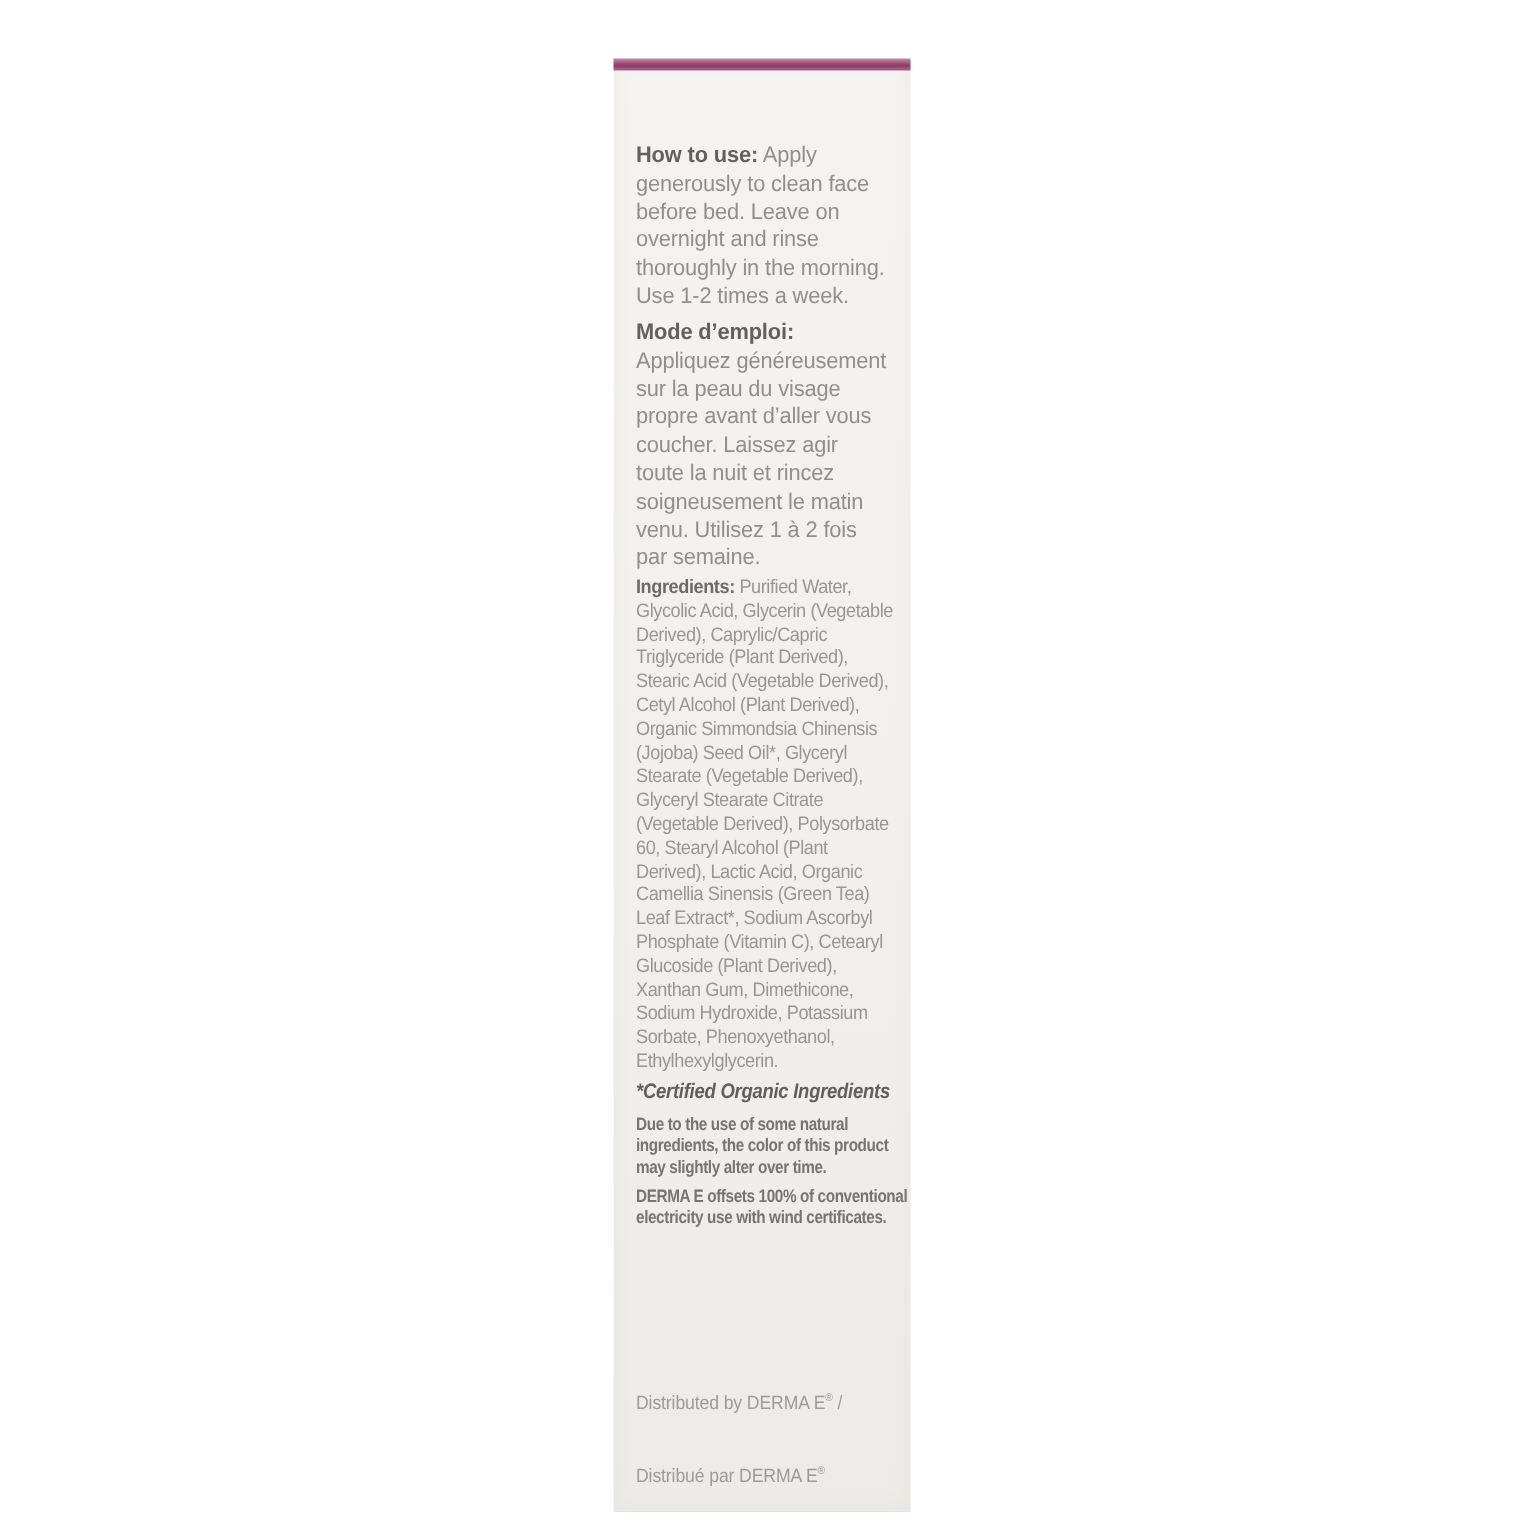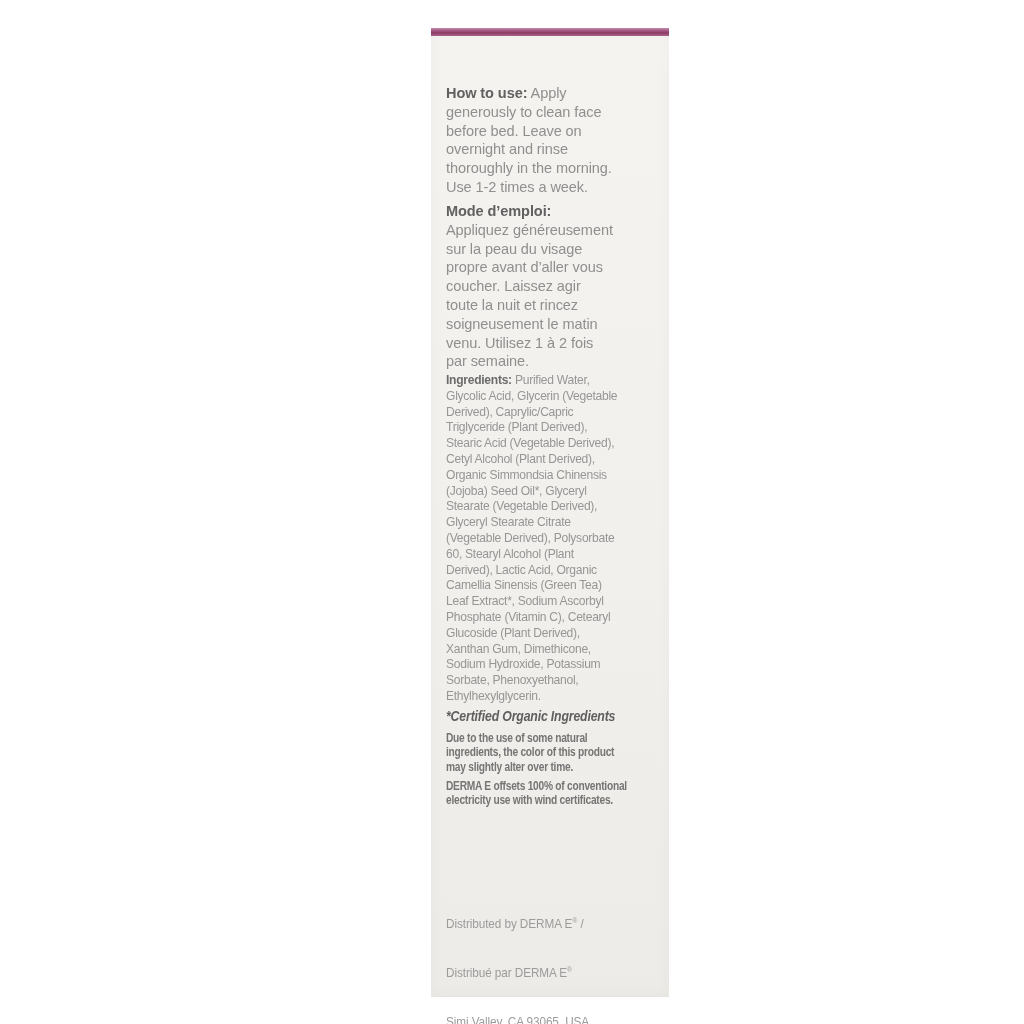--- a/index.html
+++ b/index.html
@@ -13,27 +13,26 @@
   }
   .stage {
     position: relative;
     width: 1024px;
     height: 1024px;
     background: #ffffff;
   }
   .box-panel {
     position: absolute;
     left: 409px;
-    top: 28px;
-    width: 238px;
+    top: 39px;
+    width: 198px;
     height: 968px;
     background: linear-gradient(180deg, #f5f3f0 0%, #f2f0ed 55%, #edebe7 100%);
     box-shadow: inset 0 0 14px rgba(120,110,100,0.05);
     border-bottom: 1px solid #e6e4e0;
-    margin-left: 22px;
   }
   .brand-stripe {
     position: absolute;
     left: 0;
     top: 0;
     width: 100%;
     height: 8px;
     background: linear-gradient(180deg, #c48fb0 0%, #a75c87 30%, #8d3a63 60%, #a9648e 100%);
   }
   .txt {

